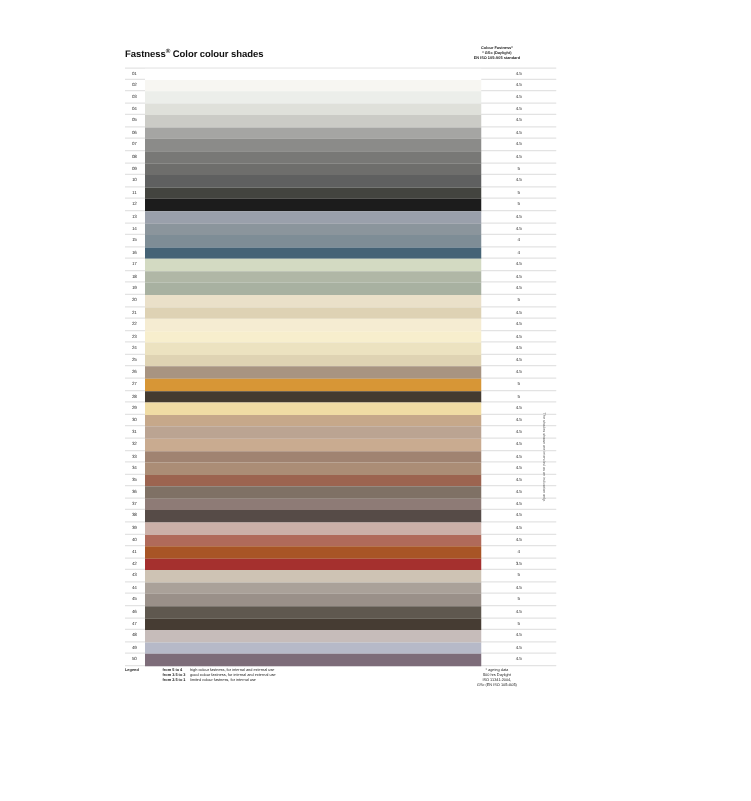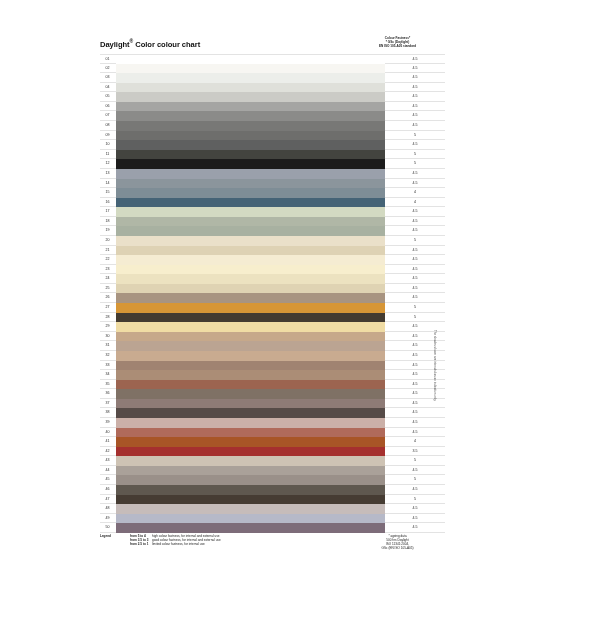--- a/index.html
+++ b/index.html
@@ -162,21 +162,21 @@
     white-space: nowrap;
   }
 </style>
 </head>
 <body>
 
 <div id="page">
 
   <div id="header">
     <div id="chart-title">
-      <span>Daylight</span><span class="reg">®</span><span> Color colour chart</span>
+      <span>Fastness</span><span class="reg">®</span><span> Color colour shades</span>
     </div>
     <div id="fastness-head">
       <div>Colour Fastness*</div>
       <div>* GSc (Daylight)</div>
       <div>EN ISO 105-A05 standard</div>
     </div>
   </div>
 
   <div id="table">
       <div class="row">

